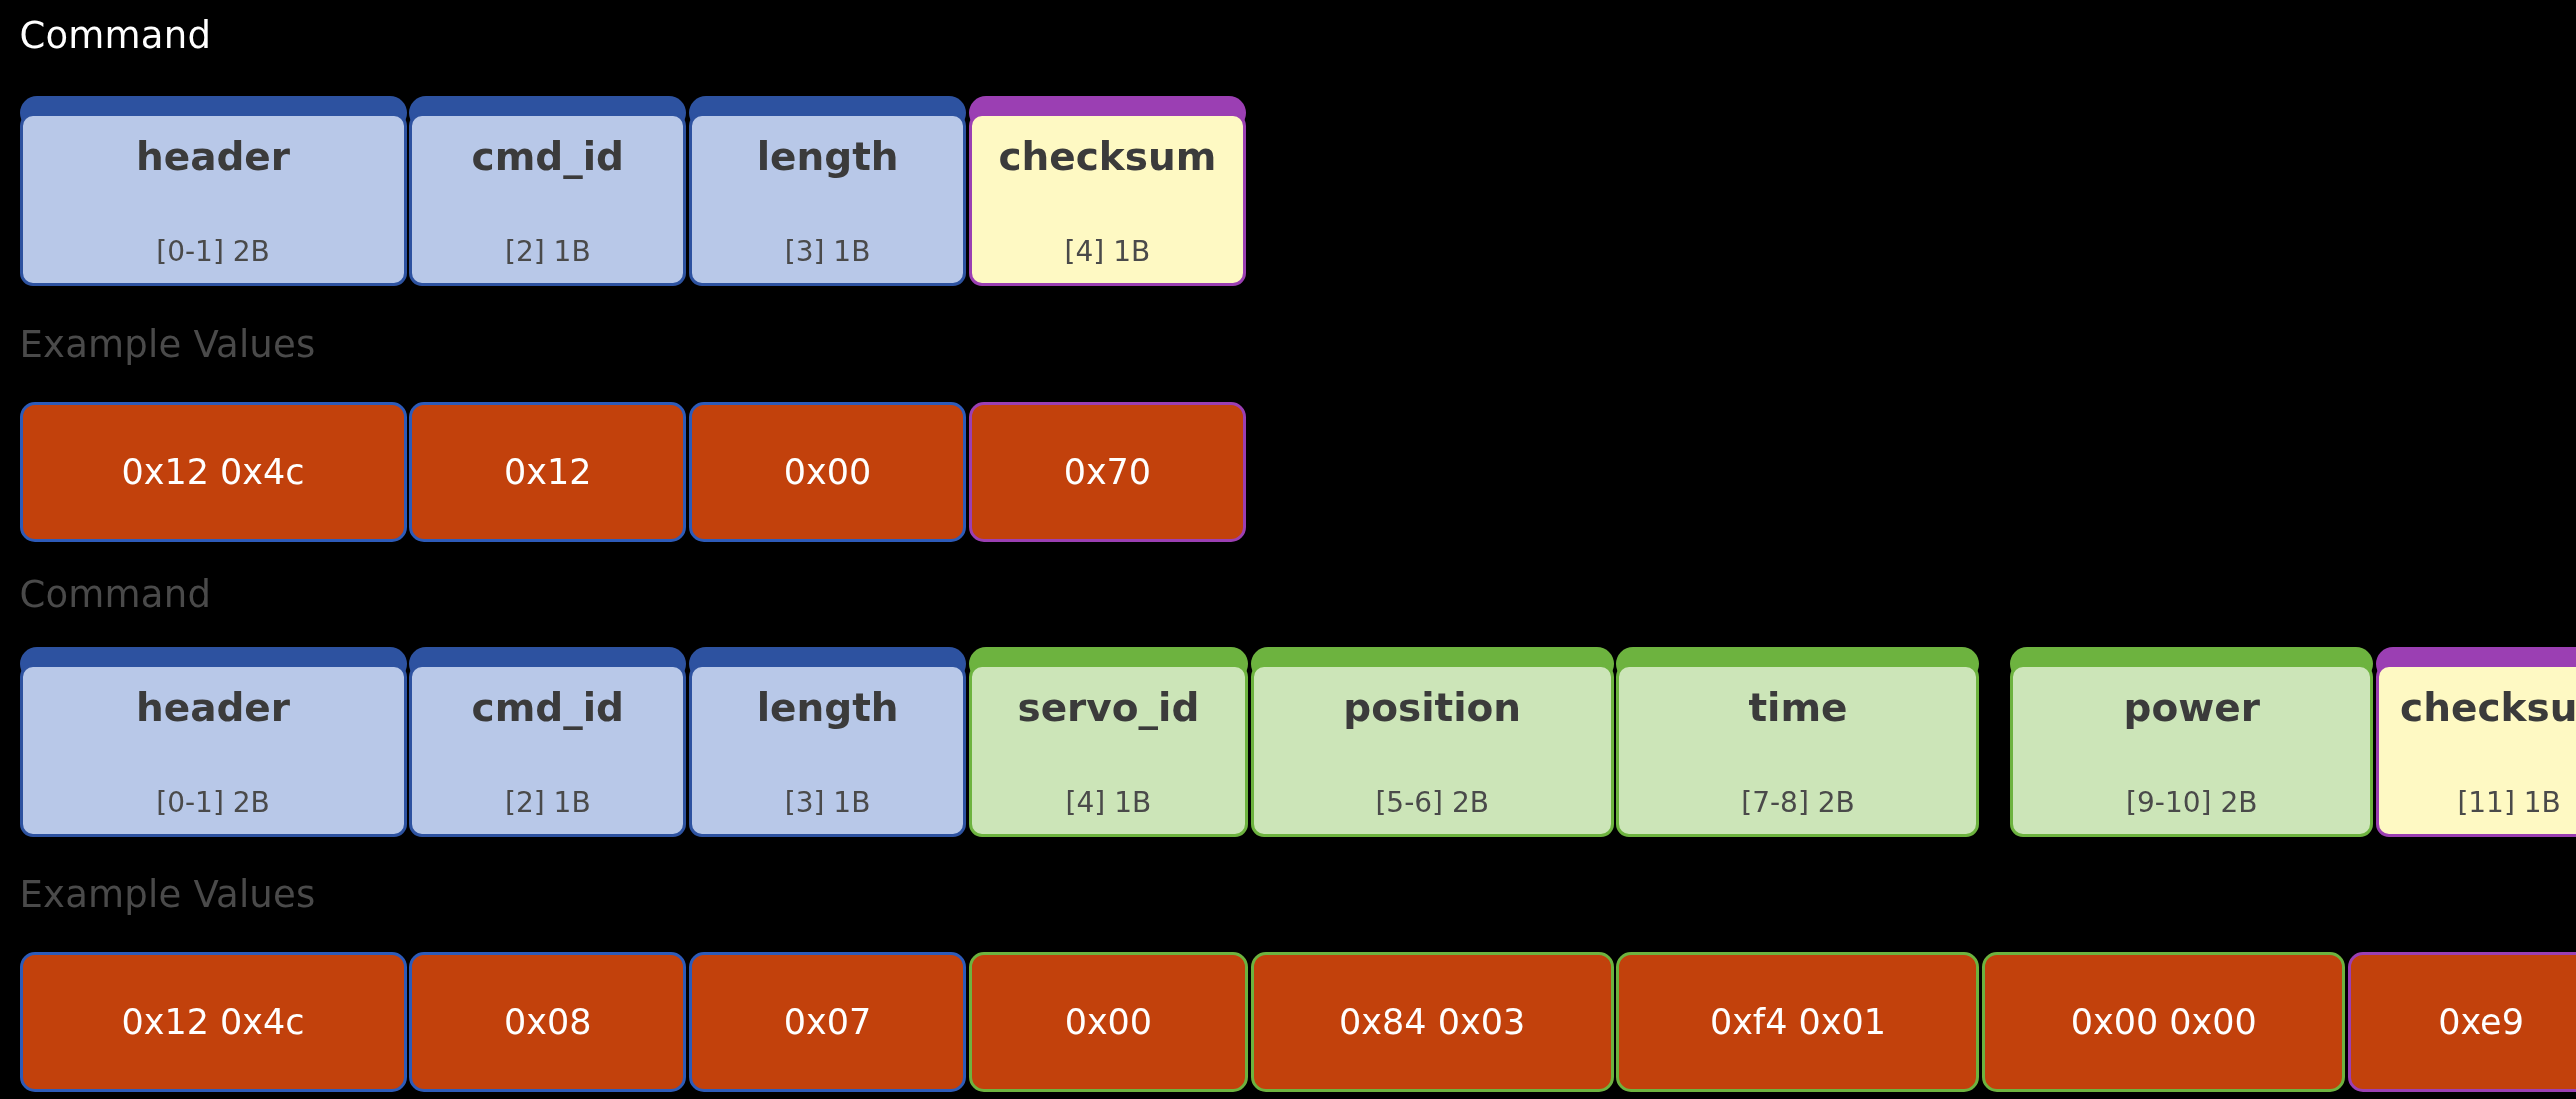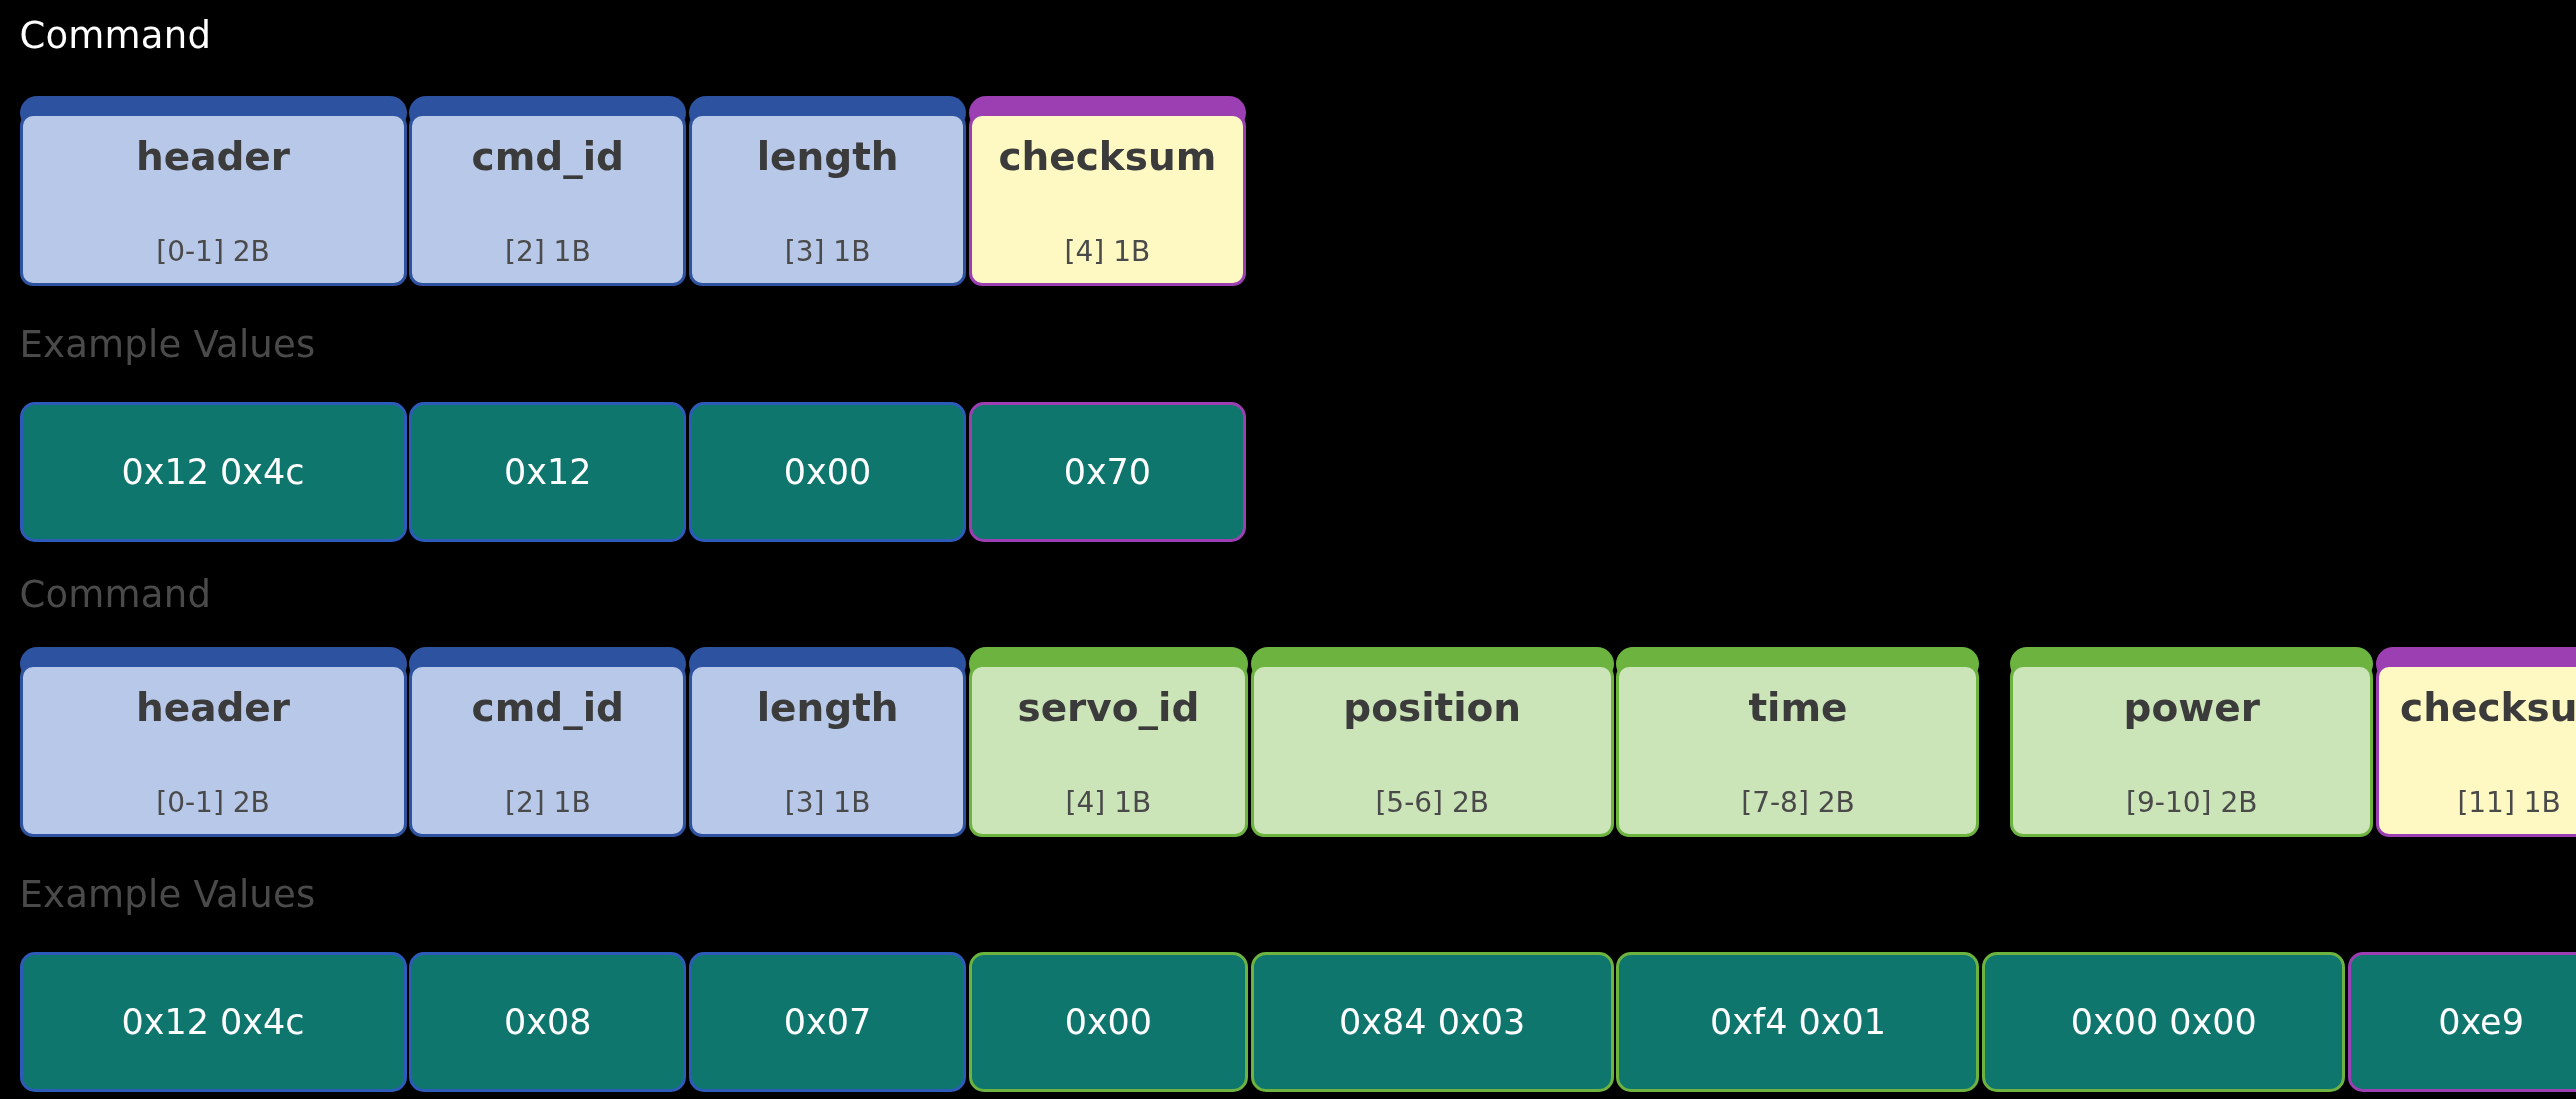--- a/index.html
+++ b/index.html
@@ -101,21 +101,21 @@
   .theme-green  .field-body { background: #cce5b8; border-color: #6db33f; }
   .theme-purple .field-cap  { background: #9b3fb3; }
   .theme-purple .field-body { background: #fef9c3; border-color: #9b3fb3; }
 
   
   .value-cell {
     box-sizing: border-box;
     border-radius: 15px;
     border-style: solid;
     border-width: 3.7px;
-    background: #0f766e;
+    background: #c2410c;
     height: 140px;
     display: flex;
     align-items: center;
     justify-content: center;
     margin-right: 2.8px;
     color: #ffffff;
     font-size: 35px;
     font-weight: 400;
     white-space: nowrap;
   }

